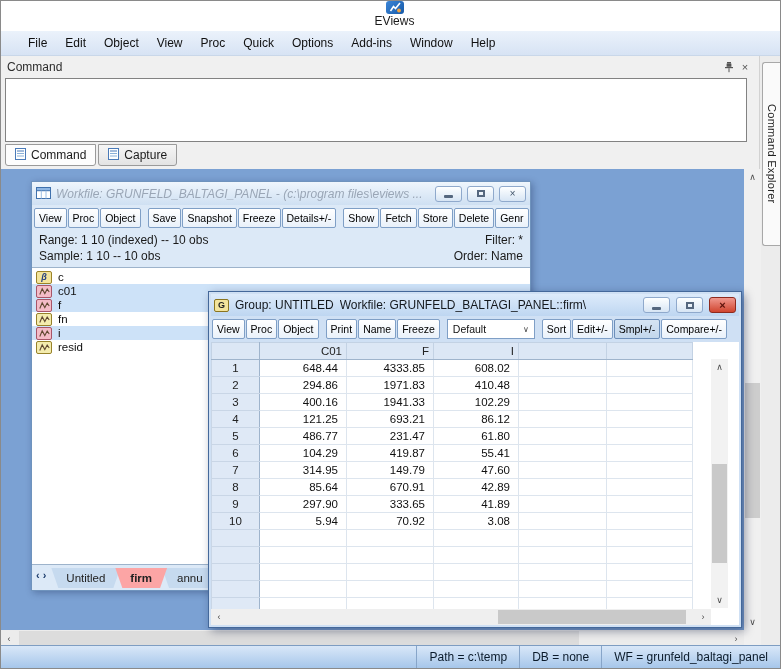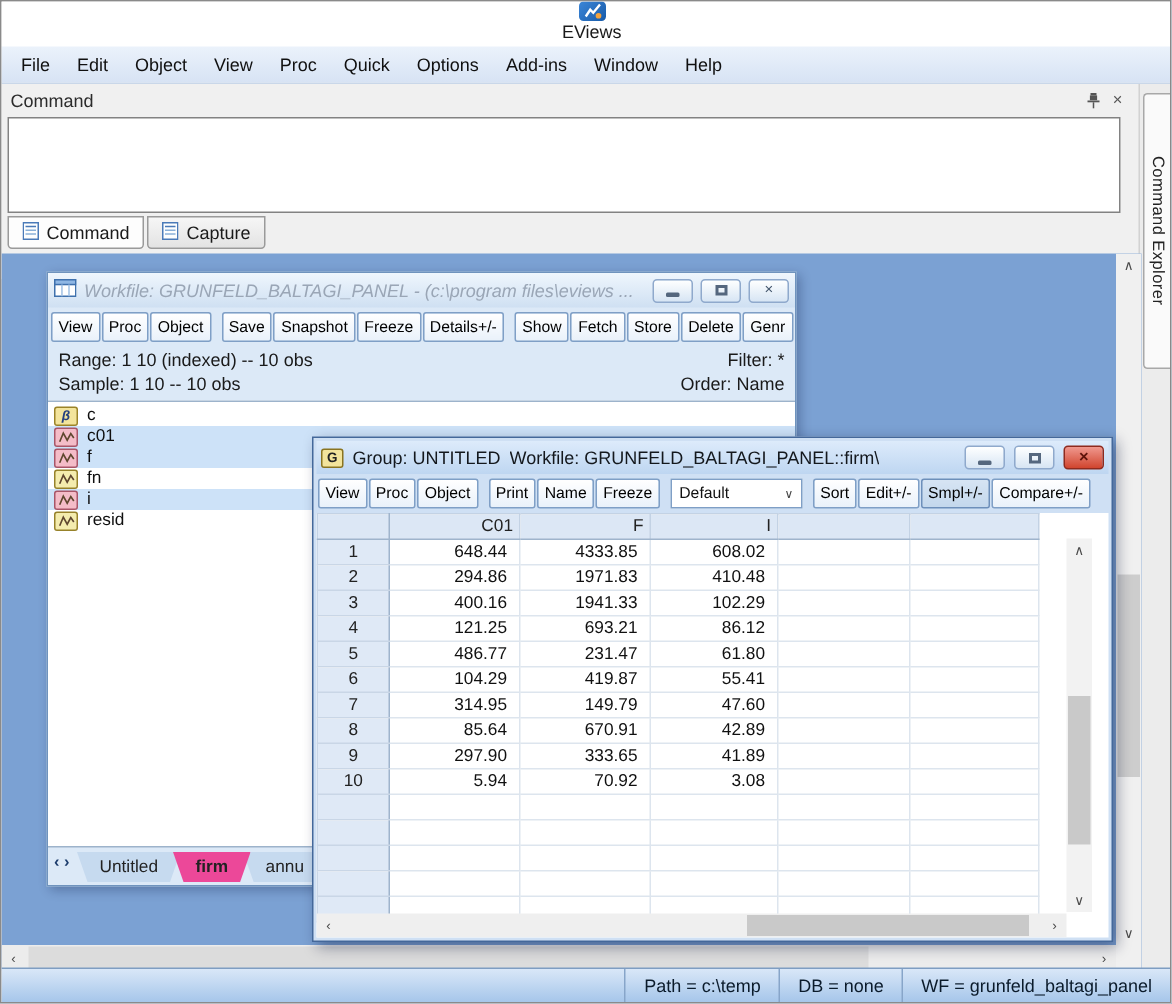--- a/index.html
+++ b/index.html
@@ -14,21 +14,21 @@
   
   .titlebar { position:absolute; top:0; left:0; width:100%; height:30px; background:#fff; display:flex; align-items:center;flex-direction:column; }
   .app-logo { width:18px; height:18px; margin-left:9px; border-radius:3px; background:linear-gradient(135deg,#3c86d8,#175aa8); display:flex; align-items:center; justify-content:center; }
   .titlebar-title { margin-left:8px; font-size:12px; color:#1a1a1a; flex:1; }
   .tb-btn { width:46px; height:29px; display:flex; align-items:center; justify-content:center; font-size:14px; color:#333; }
   .tb-box { width:10px; height:9px; border:1px solid #333; display:inline-block; }
 
   
   .menubar { position:absolute; top:30px; left:0; width:100%; height:25px;
     background:linear-gradient(#ebf2fb,#d7e3f4); border-bottom:1px solid #c9d7e9;
-    display:flex; align-items:center; padding-left:4px; font-size:12px; color:#101010; }
+    display:flex; align-items:center; padding-left:18px; font-size:12px; color:#101010; }
   .menu-item { padding:0 9px; height:100%; display:flex; align-items:center; }
 
   
   .cmd-panel { position:absolute; top:55px; left:0; width:760px; height:130px; background:#f0f0f0; }
   .cmd-header { height:22px; display:flex; align-items:center; padding:0 8px 0 6px; font-size:12px; color:#2c2c2c; }
   .cmd-header-title { flex:1; }
   .cmd-pin, .cmd-close { width:16px; height:16px; display:flex; align-items:center; justify-content:center; color:#555; font-size:11px; }
   .cmd-input { position:absolute; left:4px; right:14px; top:22px; height:64px; background:#fff; border:1px solid #828282; font-size:12px; padding:2px 4px; }
   .cmd-tabs { position:absolute; left:4px; top:88px; height:23px; display:flex; gap:2px; align-items:flex-start; }
   .cmd-tab { display:flex; align-items:center; gap:5px; height:22px; padding:0 9px; border:1px solid #9a9a9a; font-size:12px; color:#1a1a1a; border-radius:0 0 3px 3px; }
@@ -76,21 +76,21 @@
   .obj-row.selected { background:#cde2f8; }
   .obj-icon { width:16px; height:13px; border:1px solid; border-radius:2px; flex:none; display:flex; align-items:center; justify-content:center; font-size:9px; line-height:9px; }
   .obj-icon.beta { background:#f3e49c; border-color:#9b8328; color:#25407f; font-style:italic; font-weight:bold; }
   .obj-icon.series-y { background:#f4ecae; border-color:#97822a; }
   .obj-icon.series-p { background:#f4bcc8; border-color:#a85568; }
   .g-icon { width:15px; height:13px; border:1px solid #8a7420; border-radius:2px; background:#f3e49c; color:#222; font-size:9px; font-weight:bold; display:flex; align-items:center; justify-content:center; flex:none; }
   .wf-tabs { height:26px; flex:none; background:#dce9f7; border-top:1px solid #9db3cb; display:flex; align-items:flex-start; padding-top:3px; }
   .tab-nav { display:flex; gap:3px; padding:1px 5px 0 4px; font-size:11px; color:#1c3c6c; font-weight:bold; }
   .page-tab { height:20px; padding:0 15px; display:flex; align-items:center; font-size:11.5px; color:#222;
     clip-path:polygon(0 0,100% 0,calc(100% - 7px) 100%,7px 100%); background:#c6daef; margin-right:-5px; }
-  .page-tab.active { background:#ec4899; font-weight:bold; z-index:2; }
+  .page-tab.active { background:#fca5a5; font-weight:bold; z-index:2; }
 
   
   .grp { position:absolute; left:207px; top:122px; width:534px; height:337px; z-index:10;
     background:#cfe0f4; border:1px solid #44689a; padding:2px; box-shadow:3px 3px 9px rgba(5,15,50,.40);
     display:flex; flex-direction:column; }
   .grp-title { height:22px; flex:none; background:linear-gradient(#ddebfb,#bed6f1); display:flex; align-items:center; gap:6px; padding:0 3px; }
   .grp-title-text { font-size:12px; color:#14181d; white-space:nowrap; overflow:hidden; }
   .grp-title-spacer { flex:1; }
   .grp-toolbar { height:26px; flex:none; display:flex; gap:1px; padding:3px 1px; }
   .dd { width:88px; height:20px; background:#fff; border:1px solid #7f9fc6; display:flex; align-items:center; justify-content:space-between; padding:0 5px; font-size:10.5px; flex:none; }

